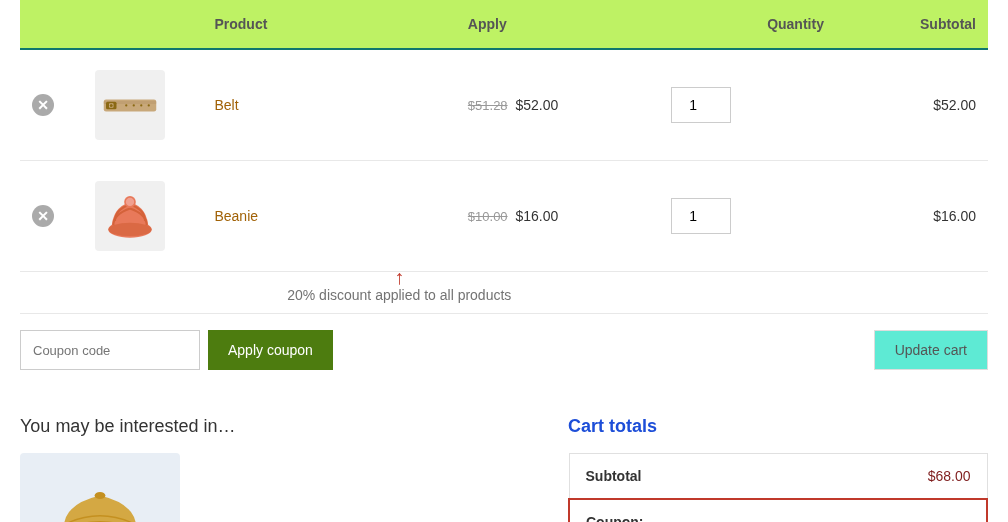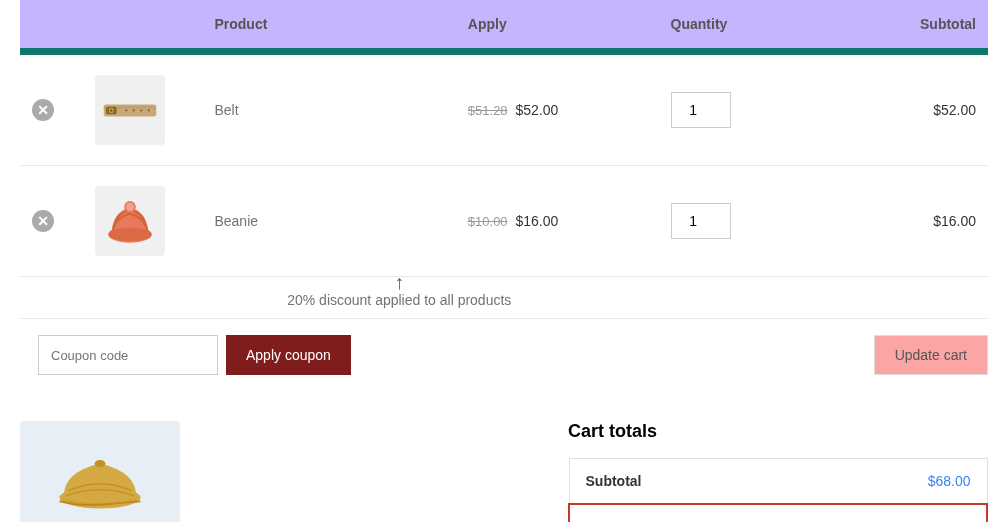--- a/index.html
+++ b/index.html
@@ -17,37 +17,37 @@
       overflow: hidden;
     }
 
     
     .cart-table {
       width: 100%;
       border-collapse: collapse;
     }
 
     .cart-table thead tr {
-      border-bottom: 7px solid #0f766e;
-      background: #c4b5fd;
+      border-bottom: 2px solid #0f766e;
+      background: #bef264;
     }
 
     .cart-table thead th {
       padding: 16px 12px;
       font-weight: 600;
       font-size: 14px;
       color: #555;
       text-align: left;
     }
 
     .cart-table thead th.col-remove { width: 50px; }
     .cart-table thead th.col-image { width: 80px; }
     .cart-table thead th.col-product { width: 200px; }
     .cart-table thead th.col-price { width: 160px; }
-    .cart-table thead th.col-quantity { width: 140px; }
+    .cart-table thead th.col-quantity { width: 140px; text-align: right; }
     .cart-table thead th.col-subtotal { width: 120px; text-align: right; }
 
     .cart-table tbody tr {
       border-bottom: 1px solid #e8e8e8;
     }
 
     .cart-table tbody td {
       padding: 20px 12px;
       vertical-align: middle;
     }
@@ -73,21 +73,21 @@
       height: 70px;
       background: #f0f0f0;
       border-radius: 4px;
       display: flex;
       align-items: center;
       justify-content: center;
       overflow: hidden;
     }
 
     .product-link {
-      color: #737373;
+      color: #a16207;
       text-decoration: none;
       font-size: 14px;
     }
 
     .price-old {
       text-decoration: line-through;
       color: #999;
       font-size: 13px;
       margin-right: 4px;
     }
@@ -113,48 +113,47 @@
 
     .annotation-row td {
       padding: 0 12px 10px;
       position: relative;
     }
 
     .coupon-left {
       display: flex;
       align-items: center;
       gap: 8px;
-      margin-left: 18px;
     }
 
     .coupon-input {
       width: 180px;
       height: 40px;
       border: 1px solid #ccc;
       padding: 6px 12px;
       font-size: 13px;
       color: #999;
       outline: none;
     }
 
     .apply-coupon-btn {
       height: 40px;
       padding: 0 20px;
-      background: #7f1d1d;
+      background: #4d7c0f;
       color: #fff;
       border: none;
       cursor: pointer;
       font-size: 14px;
       font-weight: 500;
     }
 
     .update-cart-btn {
       height: 40px;
       padding: 0 20px;
-      background: #fca5a5;
+      background: #5eead4;
       color: #555;
       border: 1px solid #ddd;
       cursor: pointer;
       font-size: 14px;
     }
 
     
     .bottom-section {
       display: flex;
       gap: 40px;
@@ -184,21 +183,21 @@
 
     
     .cart-totals {
       flex: 1;
       max-width: 420px;
     }
 
     .cart-totals-title {
       font-size: 18px;
       font-weight: 600;
-      color: #000000;
+      color: #1d4ed8;
       margin-bottom: 16px;
     }
 
     .totals-table {
       width: 100%;
       border-collapse: collapse;
       border: 1px solid #e0e0e0;
     }
 
     .totals-table tr {
@@ -210,21 +209,21 @@
       font-size: 14px;
     }
 
     .totals-table td:first-child {
       font-weight: 600;
       color: #333;
       width: 40%;
     }
 
     .totals-table td:last-child {
-      color: #3b82f6;
+      color: #7f1d1d;
       text-align: right;
     }
 
     .coupon-row-totals {
       border: 2px solid #c0392b !important;
     }
 
     .coupon-row-totals td {
       padding: 14px 16px;
     }
@@ -349,20 +348,21 @@
           <button class="apply-coupon-btn">Apply coupon</button>
         </div>
         <button class="update-cart-btn">Update cart</button>
       </div>
     </div>
   </div>
 
   <div class="bottom-section">
 
     <div class="interested-section">
+      <div class="interested-title">You may be interested in…</div>
 
       <div style="display:flex; align-items:center; gap:20px;">
         <div class="interested-product">
           <svg class="cap-svg" viewBox="0 0 100 80">
 
             <ellipse cx="50" cy="58" rx="45" ry="12" fill="#d4a843"></ellipse>
 
             <path d="M 10 58 Q 8 30 50 20 Q 92 30 90 58 Z" fill="#d4a843"></path>
 
             <ellipse cx="50" cy="20" rx="6" ry="4" fill="#c49020"></ellipse>

